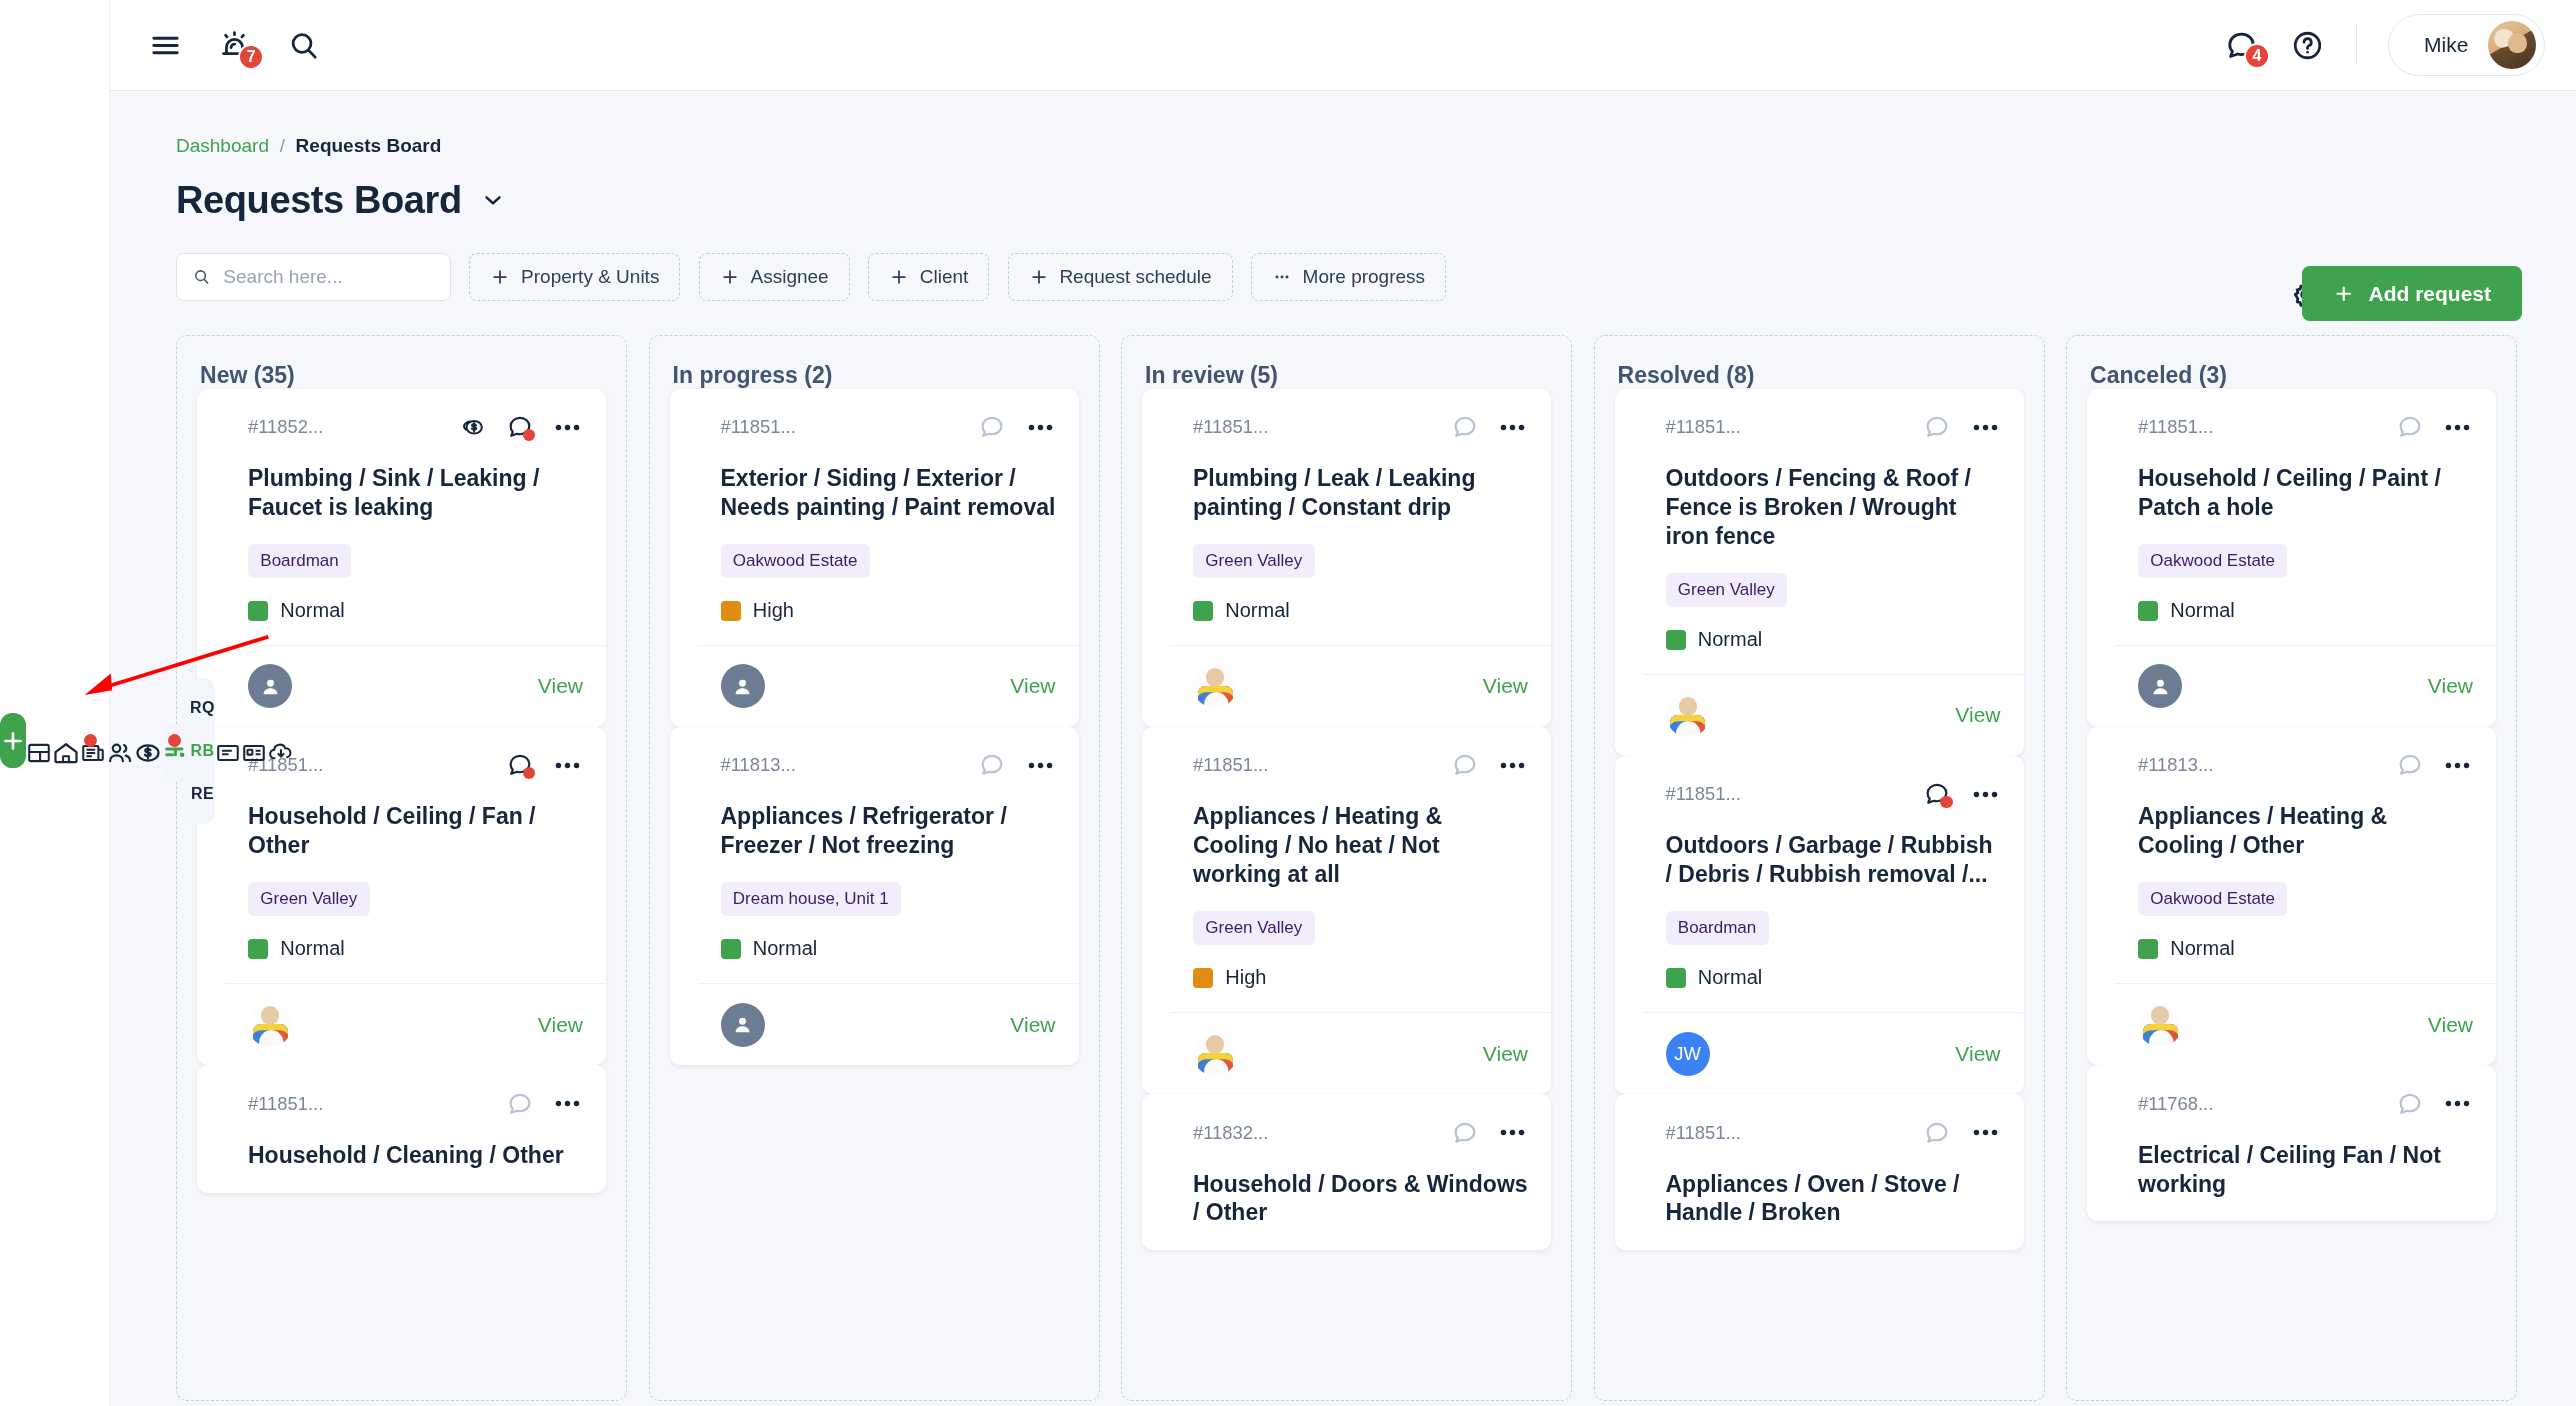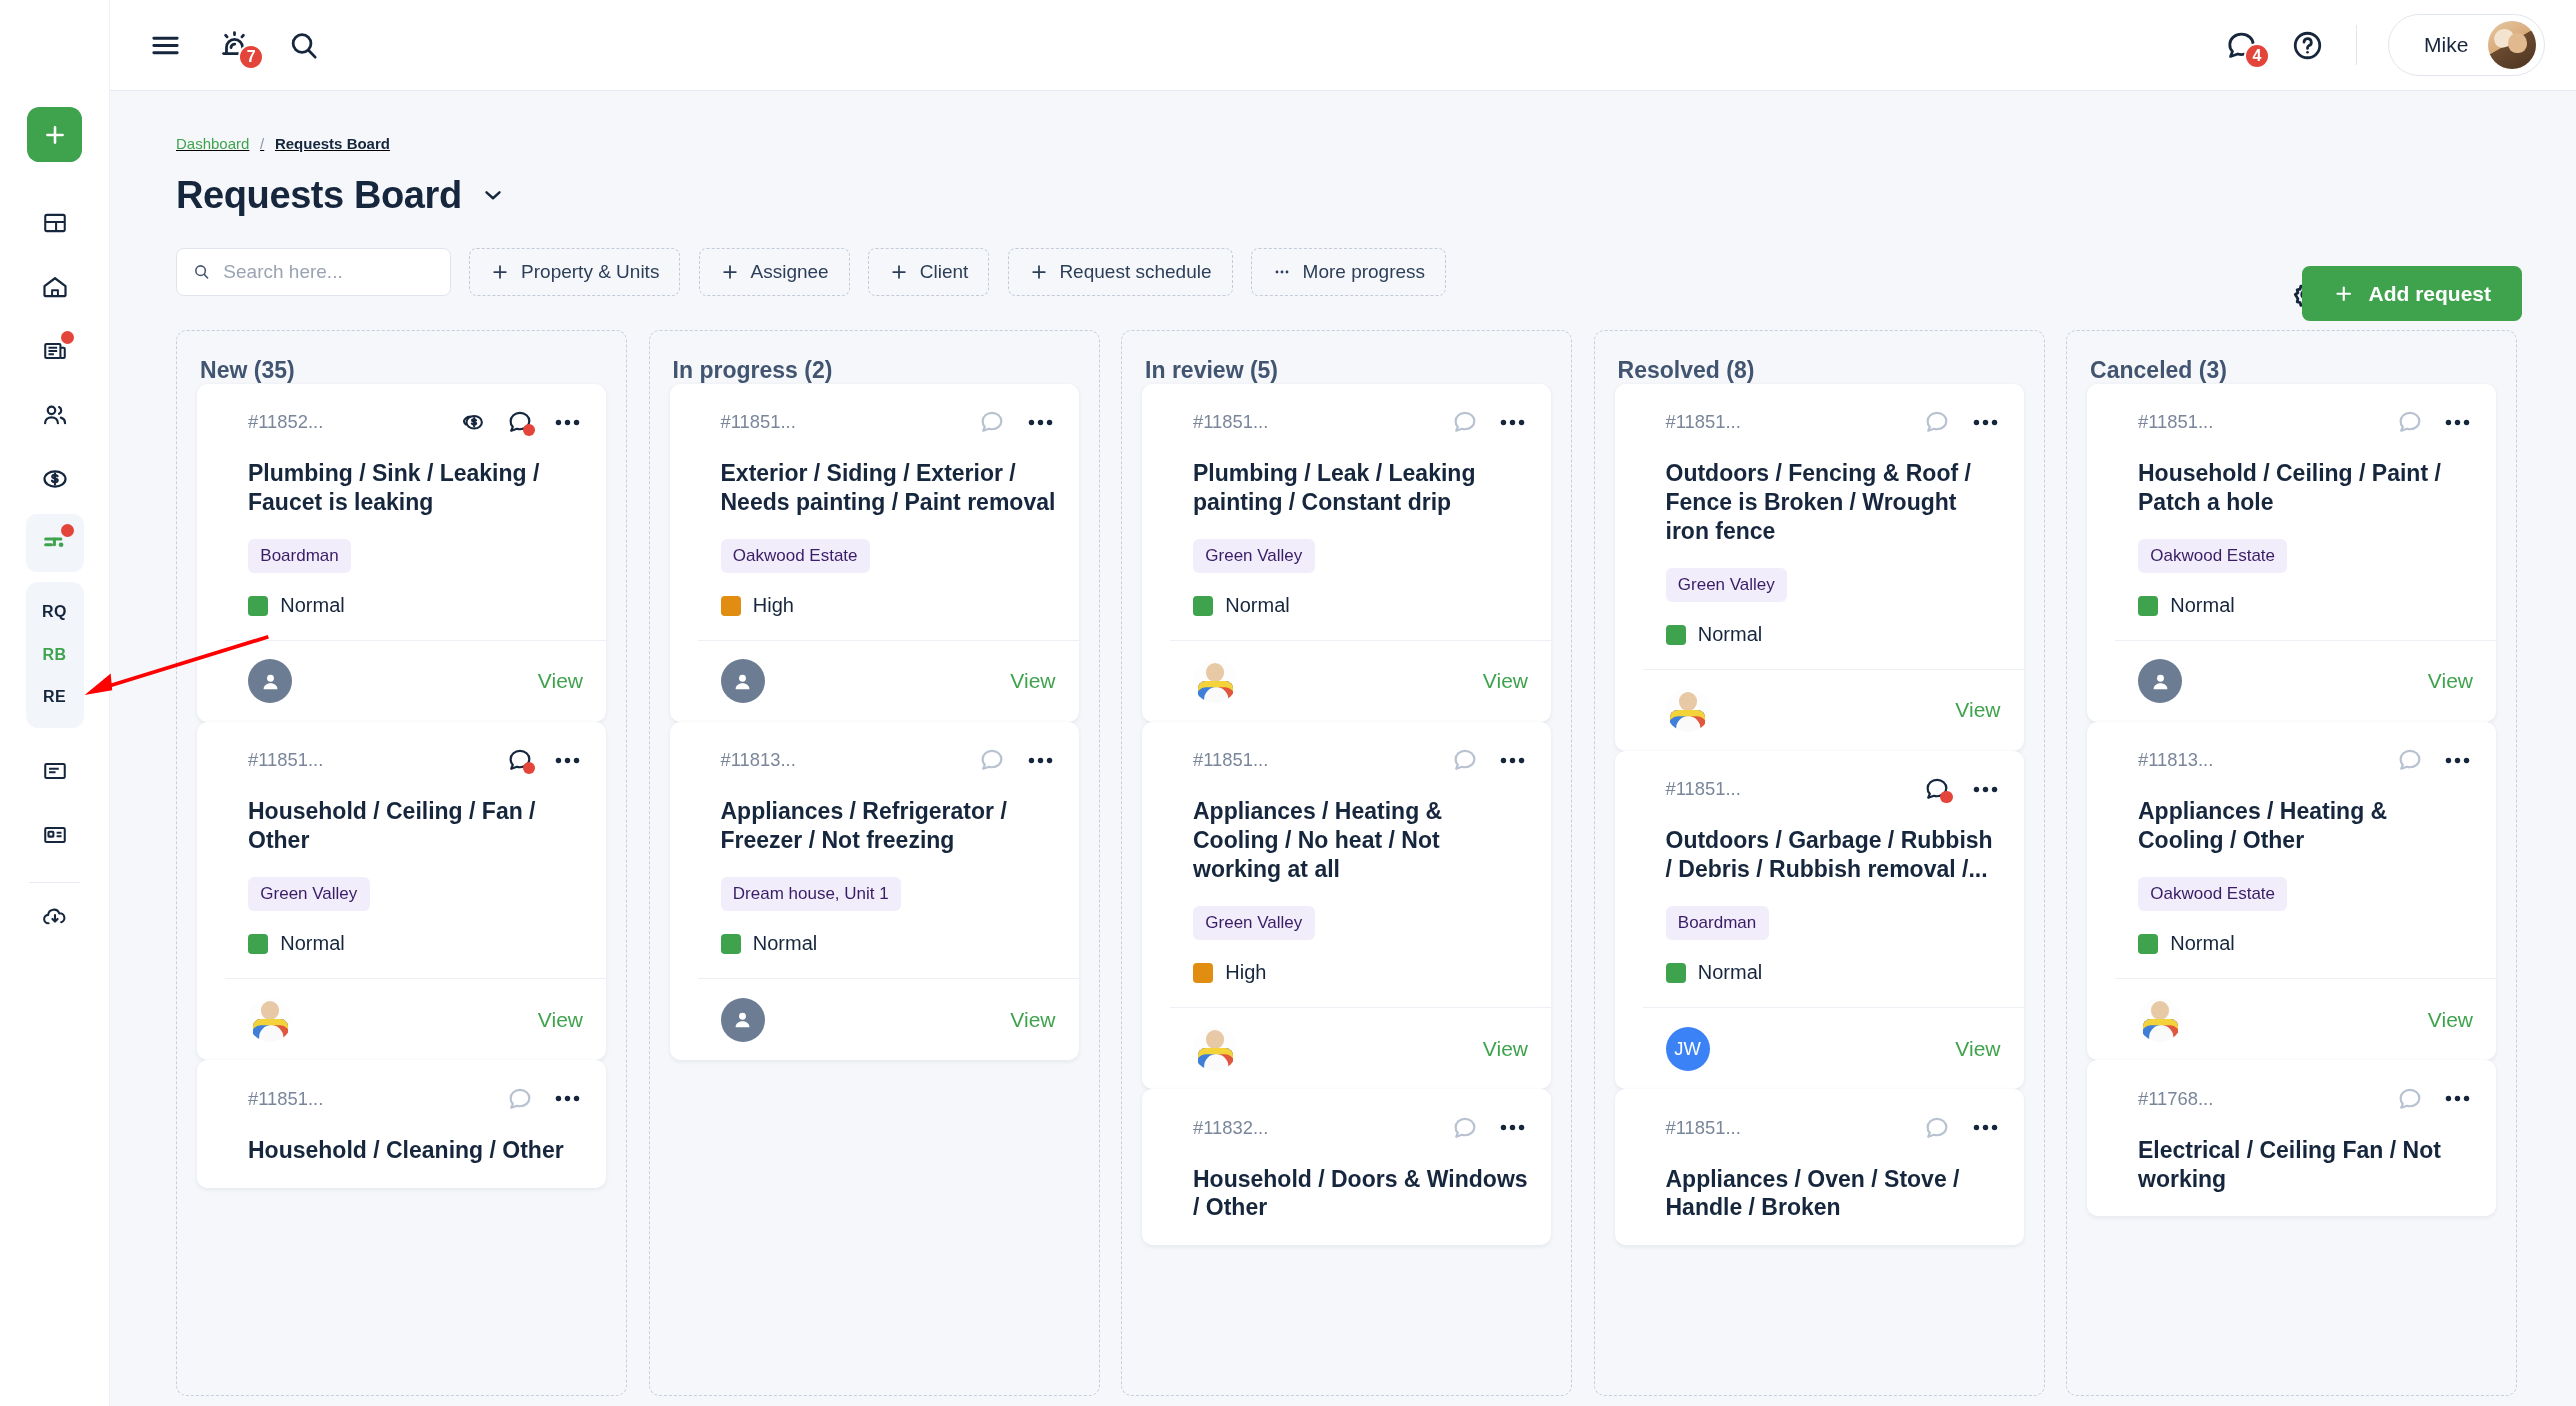--- a/index.html
+++ b/index.html
@@ -50,21 +50,21 @@
   }
   .avatar-img::after {
     content:""; position:absolute; left:20px; top:12.3px; width:18.4px; height:20px;
     background:#e0b98f; border-radius:50% 50% 45% 45%;
   }
 
   
   .sidebar {
     position: absolute; top: 0; left: 0; width: 110px; bottom: 0;
     background: #ffffff; border-right: 0.8px solid #eef1f6;
-    display: flex; flex-direction: column; align-items: center;
+    display: flex; align-items: center;
     padding-top: 107px; z-index: 50;
   }
   .add-btn {
     width: 55px; height: 55px; border-radius: 12.3px; background: #3fa34d;
     display: flex; align-items: center; justify-content: center; cursor: pointer;
     margin-bottom: 32px;
   }
   .nav-ico {
     width: 58px; height: 58px; display: flex; align-items: center; justify-content: center;
     position: relative; cursor: pointer; border-radius: 10.7px; margin-bottom: 6.1px;
@@ -84,21 +84,21 @@
     padding: 12.3px 0; cursor: pointer; width: 100%; text-align: center;
   }
   .rq-item.sel { color: #3fa34d; }
   .side-sep { width: 51px; height: 0.8px; background: #e4e9f2; margin: 12.3px 0 6.1px; }
 
   
   .main {
     position: absolute; top: 91px; left: 110px; right: 0; bottom: 0;
     background: #f5f7fa; overflow: hidden;
   }
-  .crumbs { padding: 44px 0 0 66px; font-size: 15px; display: flex; gap: 10.7px; align-items: center; text-decoration: underline; }
+  .crumbs { padding: 44px 0 0 66px; font-size: 19px; display: flex; gap: 10.7px; align-items: center; }
   .crumbs a { color: #3fa34d; text-decoration: none; cursor: pointer; }
   .crumbs .sep { color: #8b96a8; }
   .crumbs .cur { color: #16263d; font-weight: 700; }
 
   .title-row { display: flex; align-items: center; padding: 21.5px 0 0 66px; gap: 18.4px; }
   .page-title { font-size: 38px; font-weight: 700; color: #16263d; letter-spacing: -0.4px; }
   .chev { cursor: pointer; display: flex; }
 
   .gear-wrap { position: absolute; right: 253px; top: 186px; cursor: pointer; }
   .add-request {

